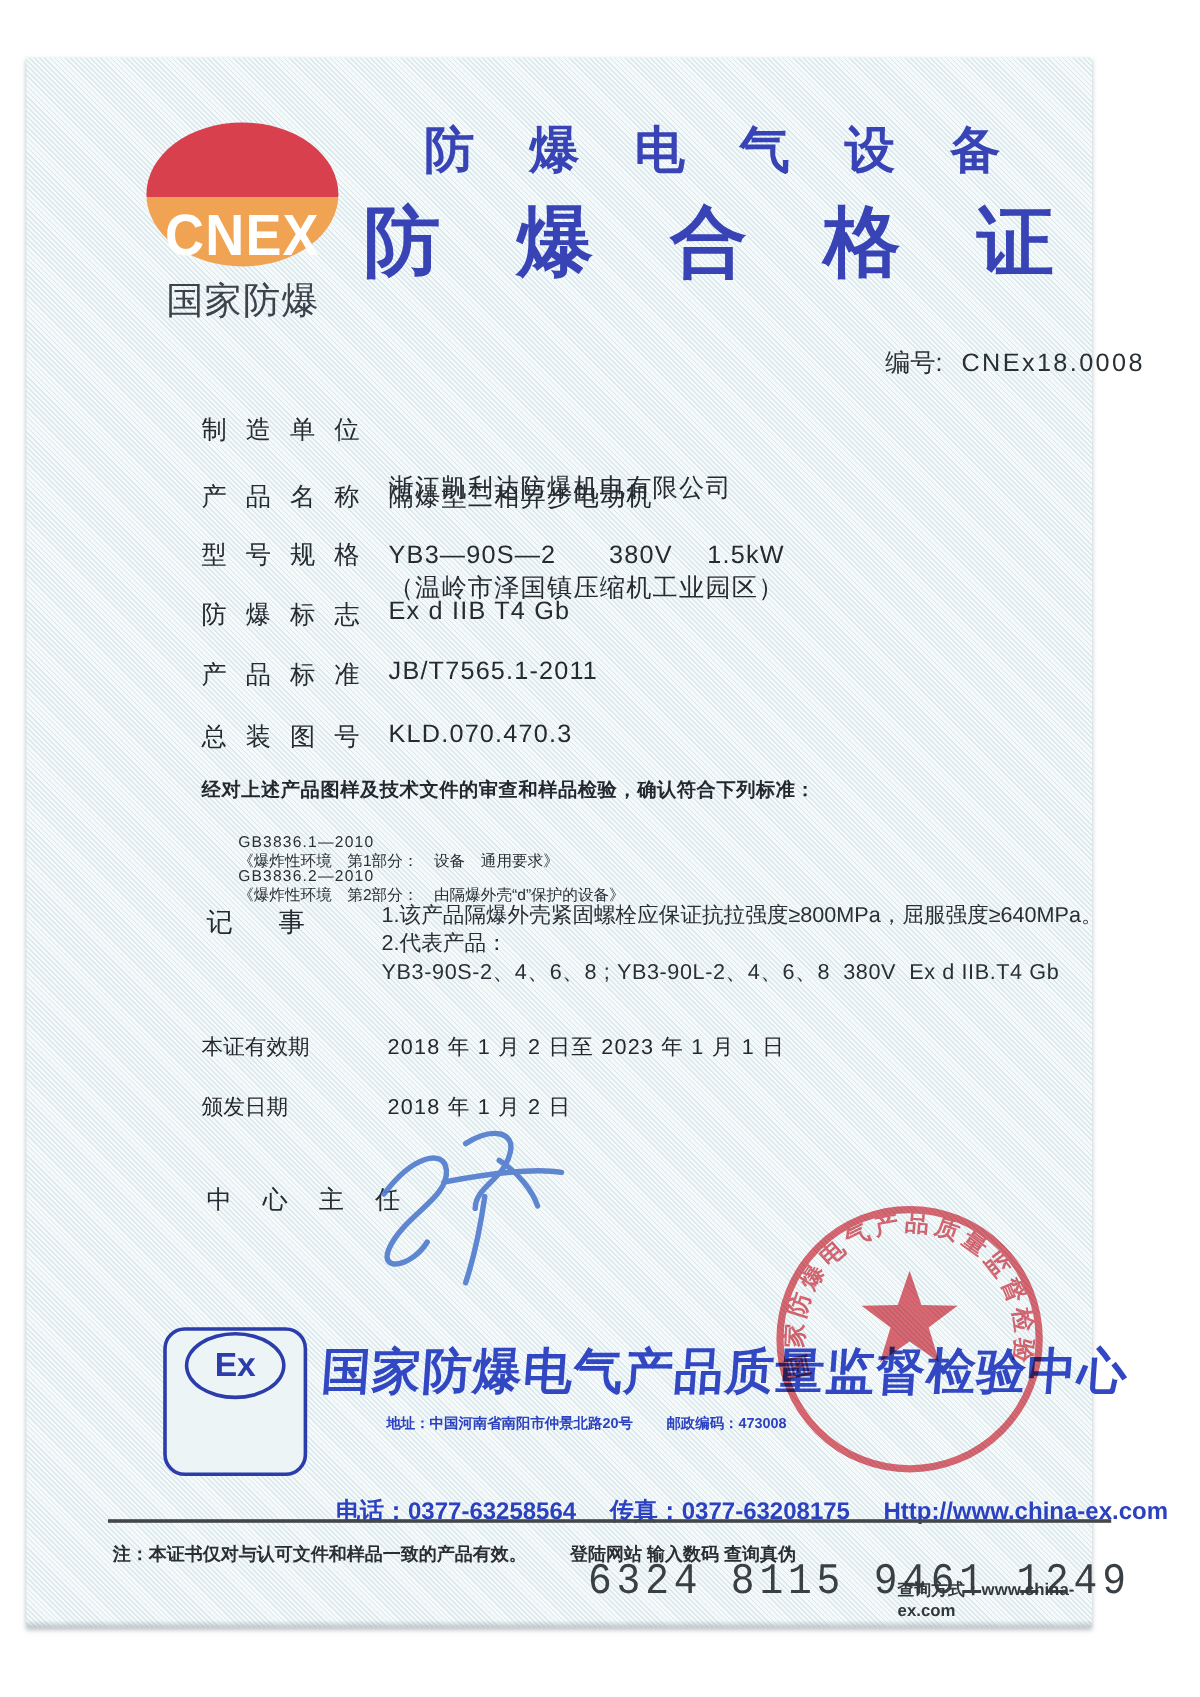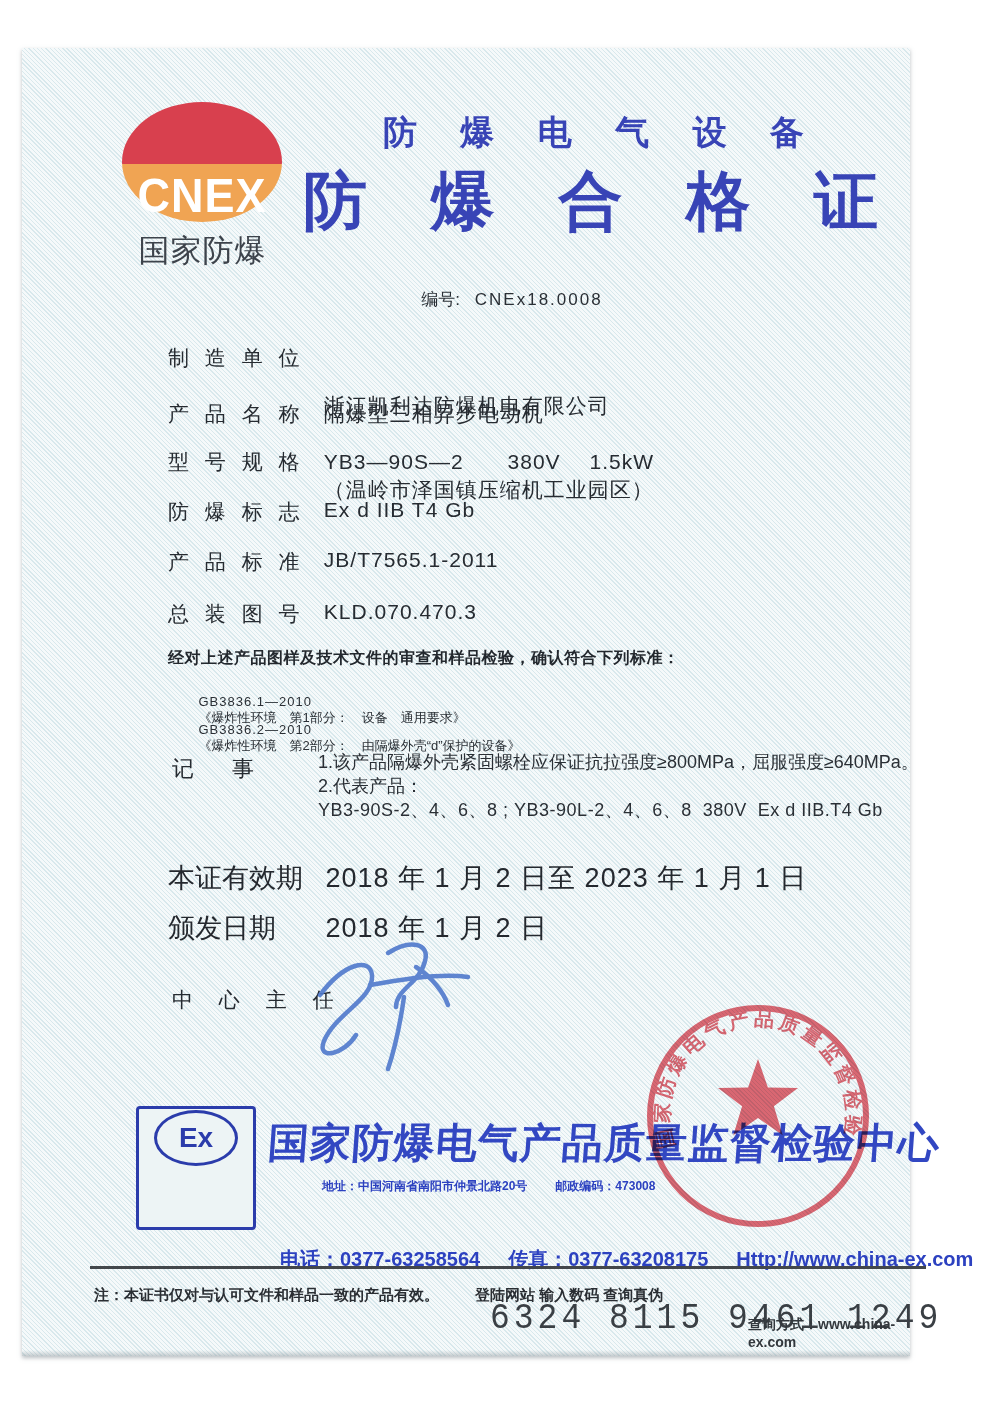--- a/index.html
+++ b/index.html
@@ -29,59 +29,59 @@
   }
   .cnex-logo span{
     color:#ffffff;font-size:45px;font-weight:bold;letter-spacing:1px;
     transform:scaleY(1.08);
   }
   .logo-caption{
     position:absolute;left:88px;top:182px;width:185px;text-align:center;
     font-size:31px;color:#3d434b;letter-spacing:1px;
   }
   .title1{
-    position:absolute;left:290px;top:62px;width:580px;text-align:center;
-    font-size:34px;font-weight:bold;color:#3844b6;letter-spacing:17px;
+    position:absolute;left:290px;top:49px;width:580px;text-align:center;
+    font-size:42px;font-weight:bold;color:#3844b6;letter-spacing:17px;
   }
   .title2{
     position:absolute;left:280px;top:110px;width:600px;text-align:center;
     font-size:64px;font-weight:bold;color:#3844b6;letter-spacing:23px;
   }
   .certno{
-    position:absolute;left:60px;top:240px;width:860px;text-align:center;
-    font-size:17px;color:#2a2f35;
+    position:absolute;left:72px;top:240px;width:860px;text-align:right;
+    font-size:21px;color:#2a2f35;
   }
   .certno .num{margin-left:10px;letter-spacing:2px;}
   
   .row{position:absolute;left:146px;font-size:21px;color:#262b31;}
   .row .lab{display:inline-block;width:150px;letter-spacing:5px;vertical-align:top;}
   .row .val{display:inline-block;white-space:pre;letter-spacing:1px;}
   .r1{top:296px}.r2{top:352px}.r3{top:400px}.r4{top:450px}.r5{top:500px}.r6{top:552px}
   .val2{margin-top:8px;}
   
   .std-intro{position:absolute;left:146px;top:600px;font-size:16px;font-weight:bold;color:#23282e;letter-spacing:0.5px;}
   .std{position:absolute;left:162px;font-size:13px;color:#2a2f35;white-space:pre;}
   .std .code{display:inline-block;width:185px;letter-spacing:1px;}
   .s1{top:631px}.s2{top:659px}
   
   .rem-label{position:absolute;left:150px;top:706px;font-size:22px;color:#262b31;letter-spacing:16px;}
   .rem{position:absolute;left:296px;font-size:18px;color:#2a2f35;white-space:pre;}
   .m1{top:702px}.m2{top:726px}.m3{top:750px;letter-spacing:0.5px;}
   
-  .d-row{position:absolute;left:146px;font-size:27px;color:#24282e;}
+  .d-row{position:absolute;left:146px;font-size:18px;color:#24282e;}
   .d-row .lab{display:inline-block;width:150px;}
   .d1{top:812px}.d2{top:862px}
   .d-row .val{letter-spacing:1px;}
   
   .director{position:absolute;left:150px;top:938px;font-size:21px;color:#262b31;letter-spacing:10px;}
   .sig{position:absolute;left:270px;top:885px;}
   
   .ex-logo{
     position:absolute;left:114px;top:1058px;width:120px;height:124px;
-    border:3px solid #2b3cab;border-radius:4px;box-sizing:border-box;
+    border:3px solid #2b3cab;border-radius:18px;box-sizing:border-box;
     background:#edf4f5;overflow:hidden;
   }
   .ex-top{height:57px;display:flex;align-items:center;justify-content:center;}
   .ex-oval{
     width:78px;height:50px;border:3px solid #2b3cab;border-radius:50%;
     display:flex;align-items:center;justify-content:center;
     color:#2b3cab;font-size:28px;font-weight:bold;
   }
   .ex-bottom{
     height:61px;background:#2b3cab;color:#ffffff;text-align:center;

